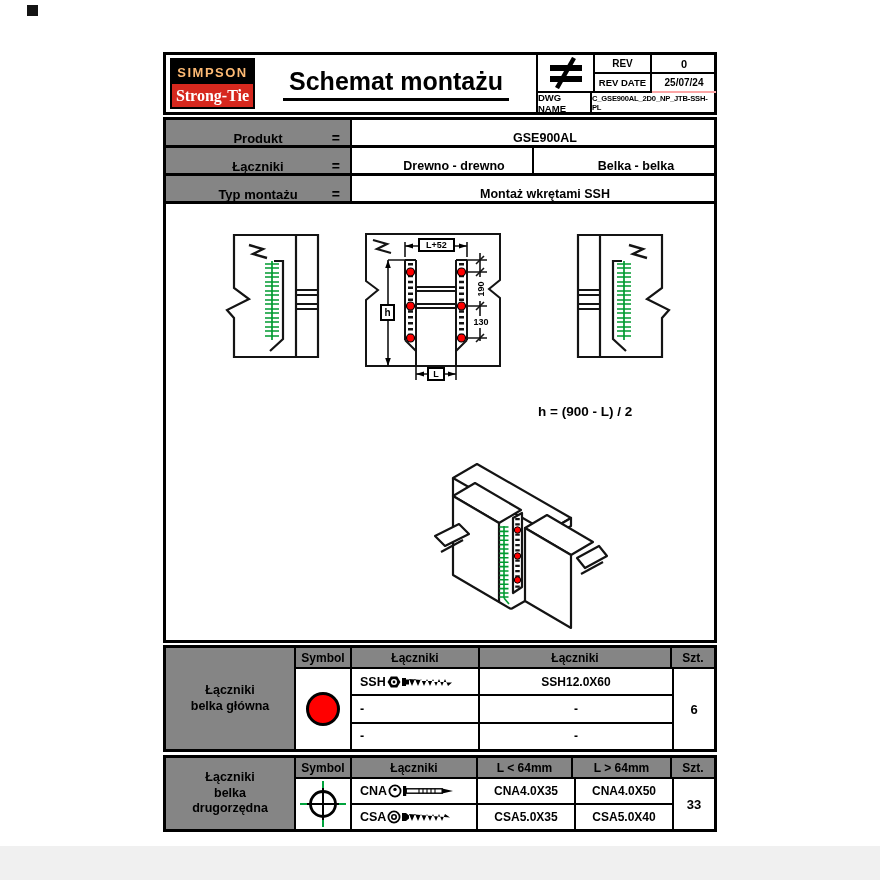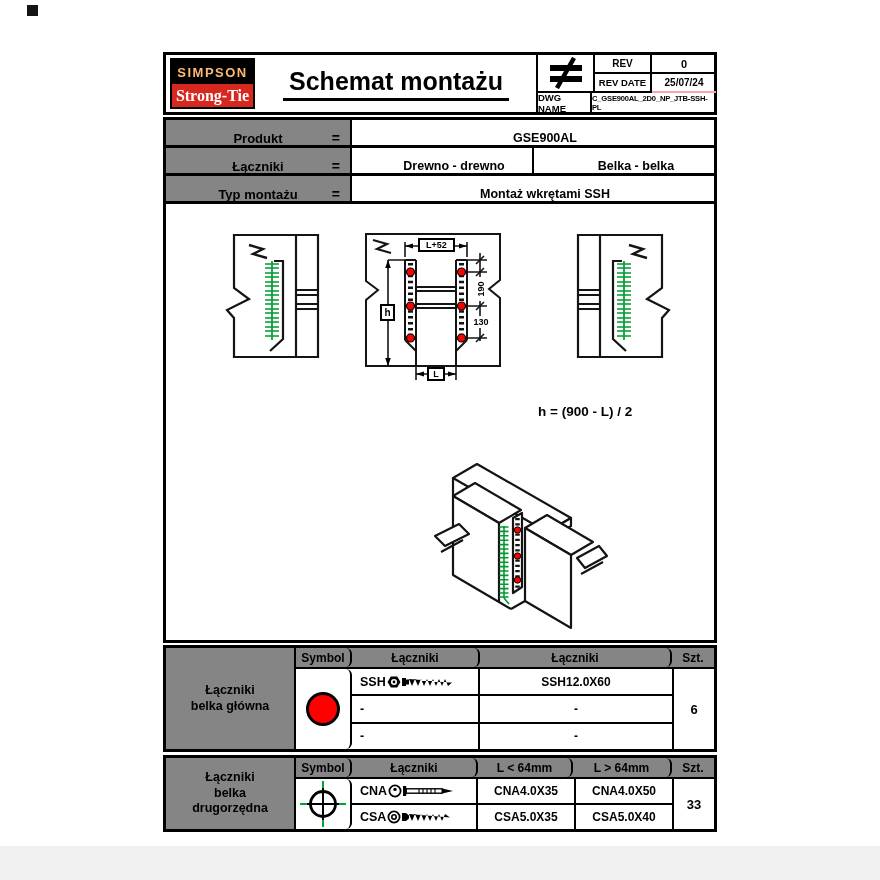--- a/index.html
+++ b/index.html
@@ -40,21 +40,21 @@
   .dimtxt { position:absolute; background:#fff; font-size:9px; font-weight:700; display:flex; align-items:center; justify-content:center; }
   .formula { position:absolute; left:372px; top:200px; width:180px; font-size:13.5px; font-weight:700; }
 
   
   .ftab { left:0; width:554px; display:flex; }
   .ftab .rowlab { width:130px; background:#858585; border-right:2px solid #000; display:flex; flex-direction:column; align-items:center; justify-content:center; font-weight:700; font-size:12.5px; line-height:1.25; }
   .ftab .right { flex:1; display:flex; flex-direction:column; }
   .ftab .hrow { height:21px; display:flex; border-bottom:2px solid #000; background:#858585; }
   .ftab .hrow > div { display:flex; align-items:center; justify-content:center; font-weight:700; font-size:12px; }
   .ftab .body { flex:1; display:flex; }
-  .brd-r { border-right:2px solid #000;border-radius:6px; }
+  .brd-r { border-right:2px solid #000; }
   .symcell { width:56px; display:flex; align-items:center; justify-content:center; }
   .midcol { display:flex; flex-direction:column; flex:1; }
   .mrow { flex:1; display:flex; }
   .mrow + .mrow { border-top:2px solid #000; }
   .namecell { width:128px; border-right:2px solid #000; display:flex; align-items:center; gap:1px; padding-left:8px; font-weight:700; font-size:12.5px; }
   .valcell { flex:1; display:flex; align-items:center; justify-content:center; font-weight:700; font-size:12px; }
   .valcell + .valcell { border-left:2px solid #000; }
   .qtycell { width:42px; display:flex; align-items:center; justify-content:center; font-weight:700; font-size:13px; }
   .red-dot { width:34px; height:34px; background:#ff0000; border:3px solid #000; border-radius:50%; }
 

